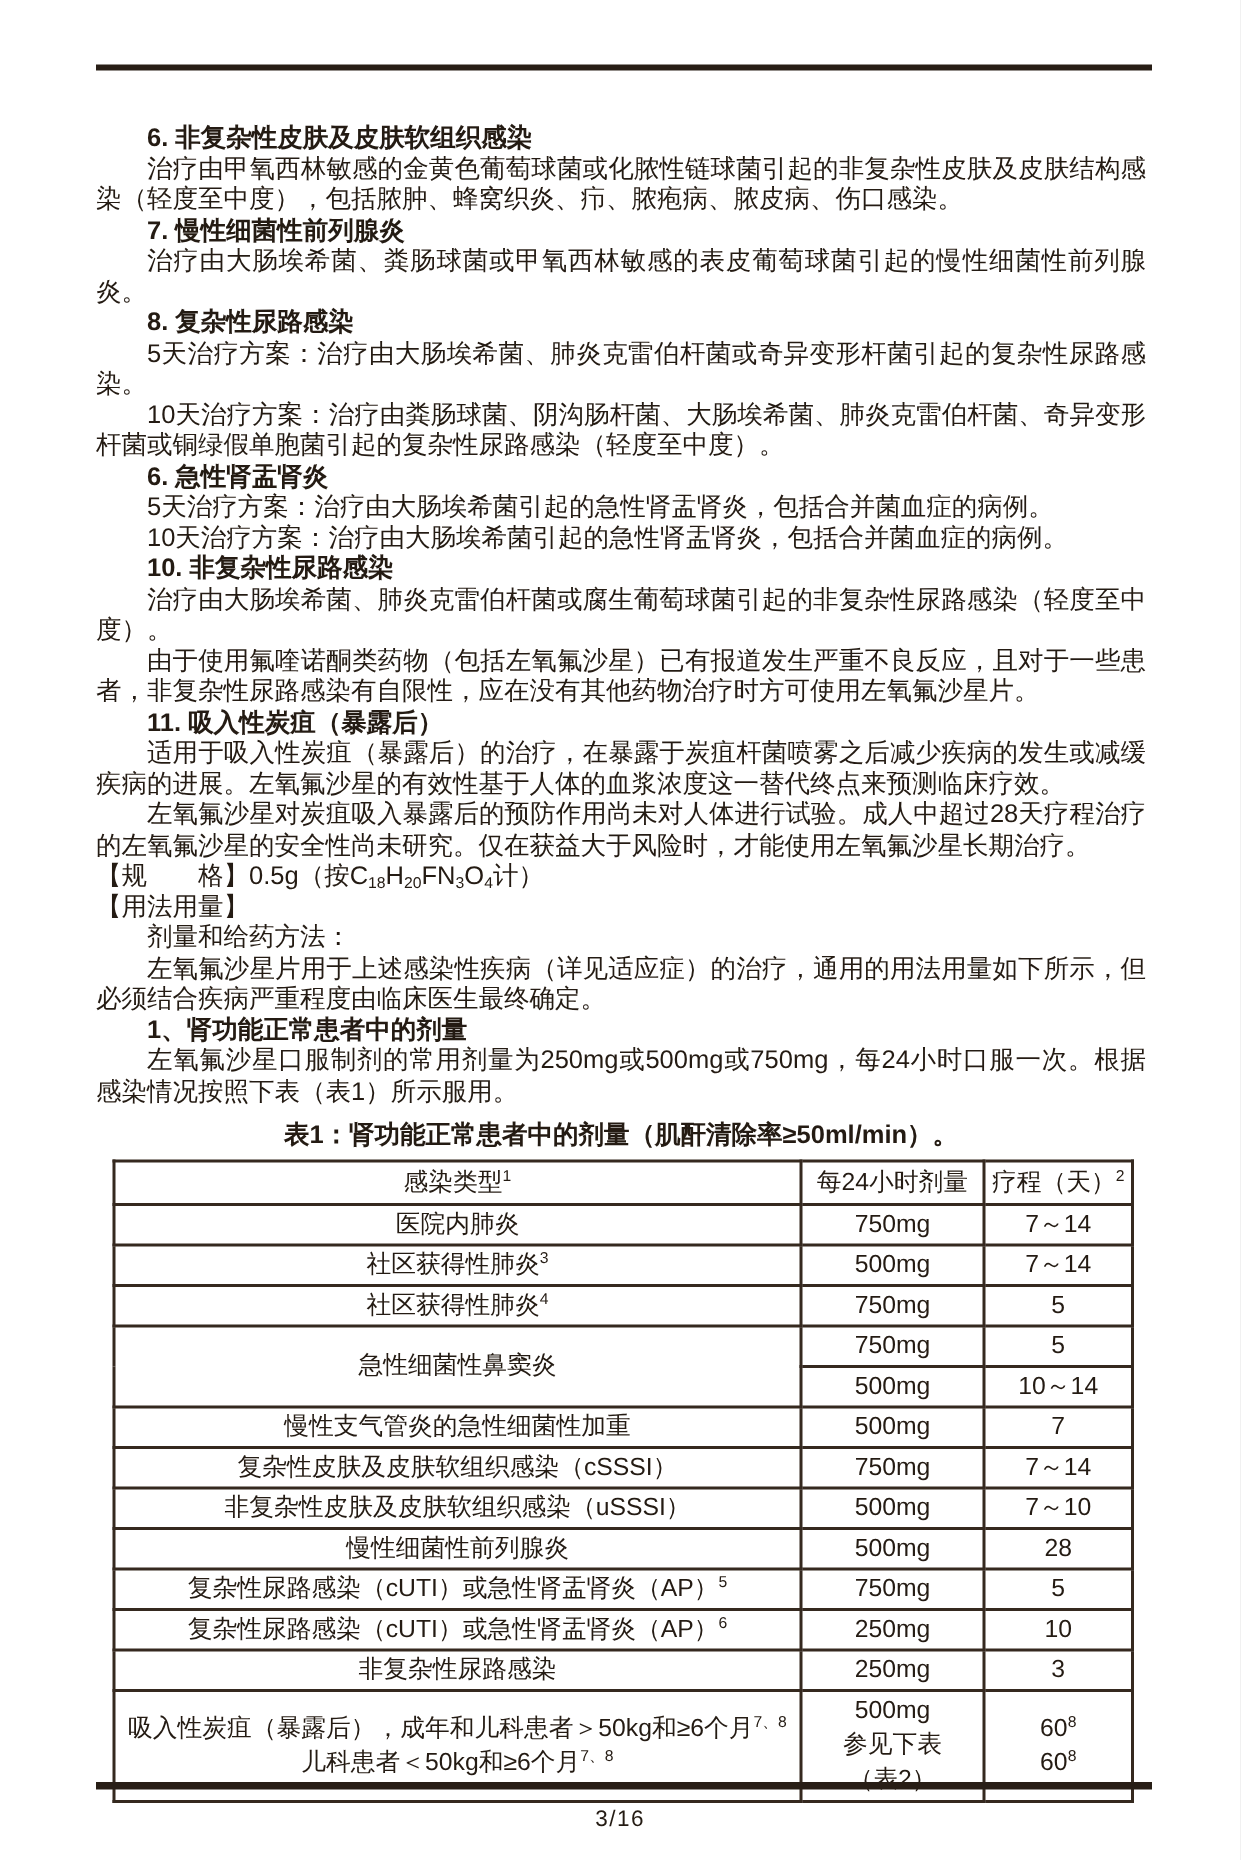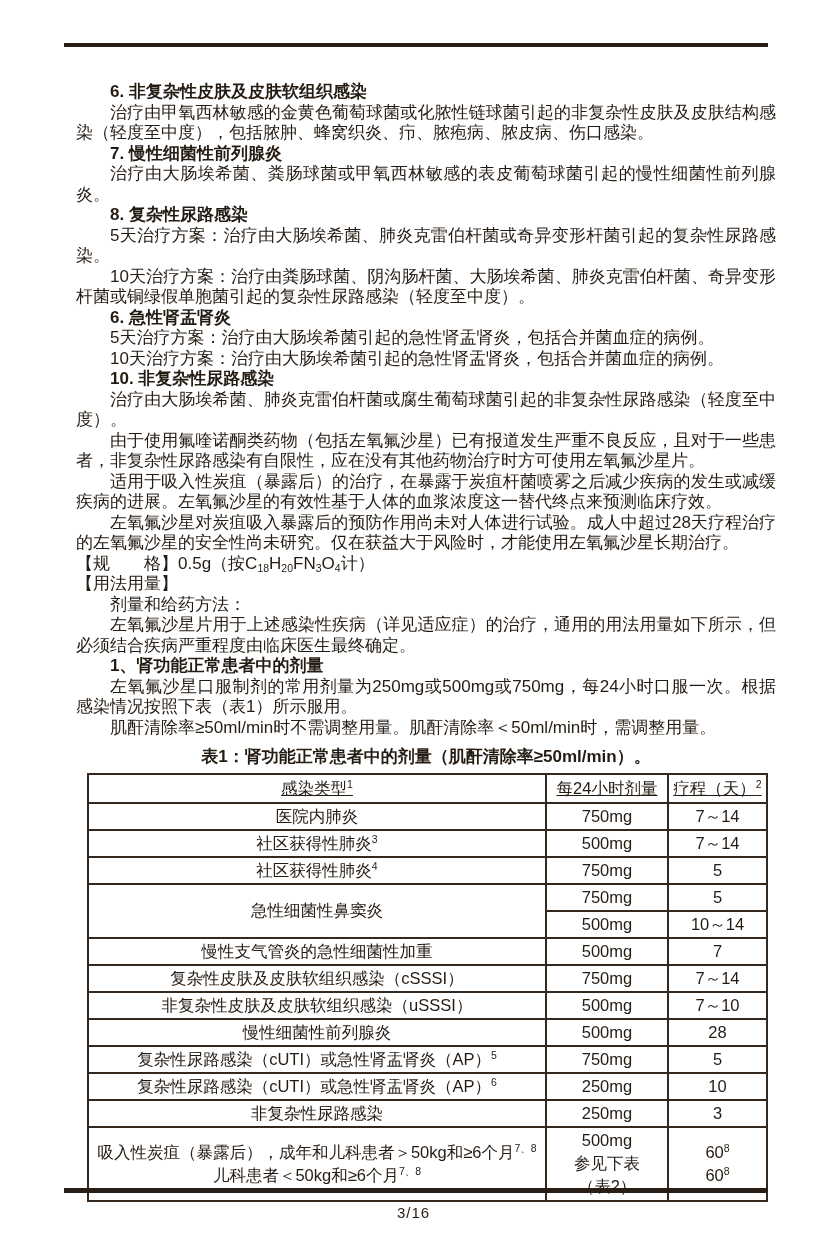--- a/index.html
+++ b/index.html
@@ -4,42 +4,42 @@
 <style>
   html,body{margin:0;padding:0;background:#e8e8e8;}
   .page{
     position:relative;width:827px;height:1240px;background:#ffffff;overflow:hidden;
     font-family:"Liberation Sans","DejaVu Sans",sans-serif;color:#241b13;margin:0 auto;
   }
   .rule{position:absolute;left:64px;width:704px;background:#281e16;}
   .rule-top{top:43px;height:4px;}
   .rule-bottom{top:1188px;height:5px;}
   .doc{
-    position:absolute;left:76px;top:82px;width:700px;
+    position:absolute;left:64px;top:82px;width:700px;
     font-size:17px;line-height:20.5px;text-align:justify;
   }
   .doc .heading{font-weight:bold;text-indent:2em;}
   .doc .para{text-indent:2em;}
   .doc .flush{text-indent:0;}
   b{font-weight:normal;}
   sup{font-size:10.5px;vertical-align:6px;line-height:0;}
   sub{font-size:10.5px;vertical-align:-3px;line-height:0;}
   .caption{text-align:center;text-indent:0;margin-top:9px;margin-bottom:5px;font-weight:bold;}
   table.dosage{
     border-collapse:collapse;table-layout:fixed;margin-left:11px;width:679px;
     font-size:16.5px;
   }
   .dosage col:nth-child(1){width:458px;}
   .dosage col:nth-child(2){width:122px;}
   .dosage col:nth-child(3){width:99px;}
   .dosage th,.dosage td{
     border:2px solid #35291f;text-align:center;vertical-align:middle;
     font-weight:normal;padding:0 2px;height:25px;line-height:21px;
   }
-  .dosage th{height:27px;text-decoration:underline;}
+  .dosage th{height:27px;}
   .dosage tr.tall td{height:72px;}
   .dosage .cell-line{line-height:23px;text-align:center;}
   .footer{
     position:absolute;left:0;top:1204px;width:100%;text-align:center;
     font-size:15px;letter-spacing:1px;color:#241b13;
   }
 </style>
 </head>
 <body>
 
@@ -52,29 +52,29 @@
       <div class="para">治疗由大肠埃希菌、粪肠球菌或甲氧西林敏感的表皮葡萄球菌引起的慢性细菌性前列腺炎。</div>
       <div class="heading">8. 复杂性尿路感染</div>
       <div class="para"><b>5天治疗方案：</b>治疗由大肠埃希菌、肺炎克雷伯杆菌或奇异变形杆菌引起的复杂性尿路感染。</div>
       <div class="para"><b>10天治疗方案：</b>治疗由粪肠球菌、阴沟肠杆菌、大肠埃希菌、肺炎克雷伯杆菌、奇异变形杆菌或铜绿假单胞菌引起的复杂性尿路感染（轻度至中度）。</div>
       <div class="heading">6. 急性肾盂肾炎</div>
       <div class="para"><b>5天治疗方案：</b>治疗由大肠埃希菌引起的急性肾盂肾炎，包括合并菌血症的病例。</div>
       <div class="para"><b>10天治疗方案：</b>治疗由大肠埃希菌引起的急性肾盂肾炎，包括合并菌血症的病例。</div>
       <div class="heading">10. 非复杂性尿路感染</div>
       <div class="para">治疗由大肠埃希菌、肺炎克雷伯杆菌或腐生葡萄球菌引起的非复杂性尿路感染（轻度至中度）。</div>
       <div class="para">由于使用氟喹诺酮类药物（包括左氧氟沙星）已有报道发生严重不良反应，且对于一些患者，非复杂性尿路感染有自限性，应在没有其他药物治疗时方可使用左氧氟沙星片。</div>
+      <div class="heading">11. 吸入性炭疽（暴露后）</div>
       <div class="para">适用于吸入性炭疽（暴露后）的治疗，在暴露于炭疽杆菌喷雾之后减少疾病的发生或减缓疾病的进展。左氧氟沙星的有效性基于人体的血浆浓度这一替代终点来预测临床疗效。</div>
       <div class="para">左氧氟沙星对炭疽吸入暴露后的预防作用尚未对人体进行试验。成人中超过28天疗程治疗的左氧氟沙星的安全性尚未研究。仅在获益大于风险时，才能使用左氧氟沙星长期治疗。</div>
       <div class="flush">【规　　格】0.5g（按C<sub>18</sub>H<sub>20</sub>FN<sub>3</sub>O<sub>4</sub>计）</div>
       <div class="flush">【用法用量】</div>
       <div class="para">剂量和给药方法：</div>
       <div class="para">左氧氟沙星片用于上述感染性疾病（详见适应症）的治疗，通用的用法用量如下所示，但必须结合疾病严重程度由临床医生最终确定。</div>
       <div class="heading">1、肾功能正常患者中的剂量</div>
       <div class="para">左氧氟沙星口服制剂的常用剂量为250mg或500mg或750mg，每24小时口服一次。根据感染情况按照下表（表1）所示服用。</div>
-      <div class="para">肌酐清除率≥50ml/min时不需调整用量。肌酐清除率＜50ml/min时，需调整用量。</div>
       <div class="caption">表1：肾功能正常患者中的剂量（肌酐清除率≥50ml/min）。</div>
       <table class="dosage">
         <colgroup>
           <col>
           <col>
           <col>
         </colgroup>
         <thead>
           <tr>
             <th>感染类型<sup>1</sup></th>

